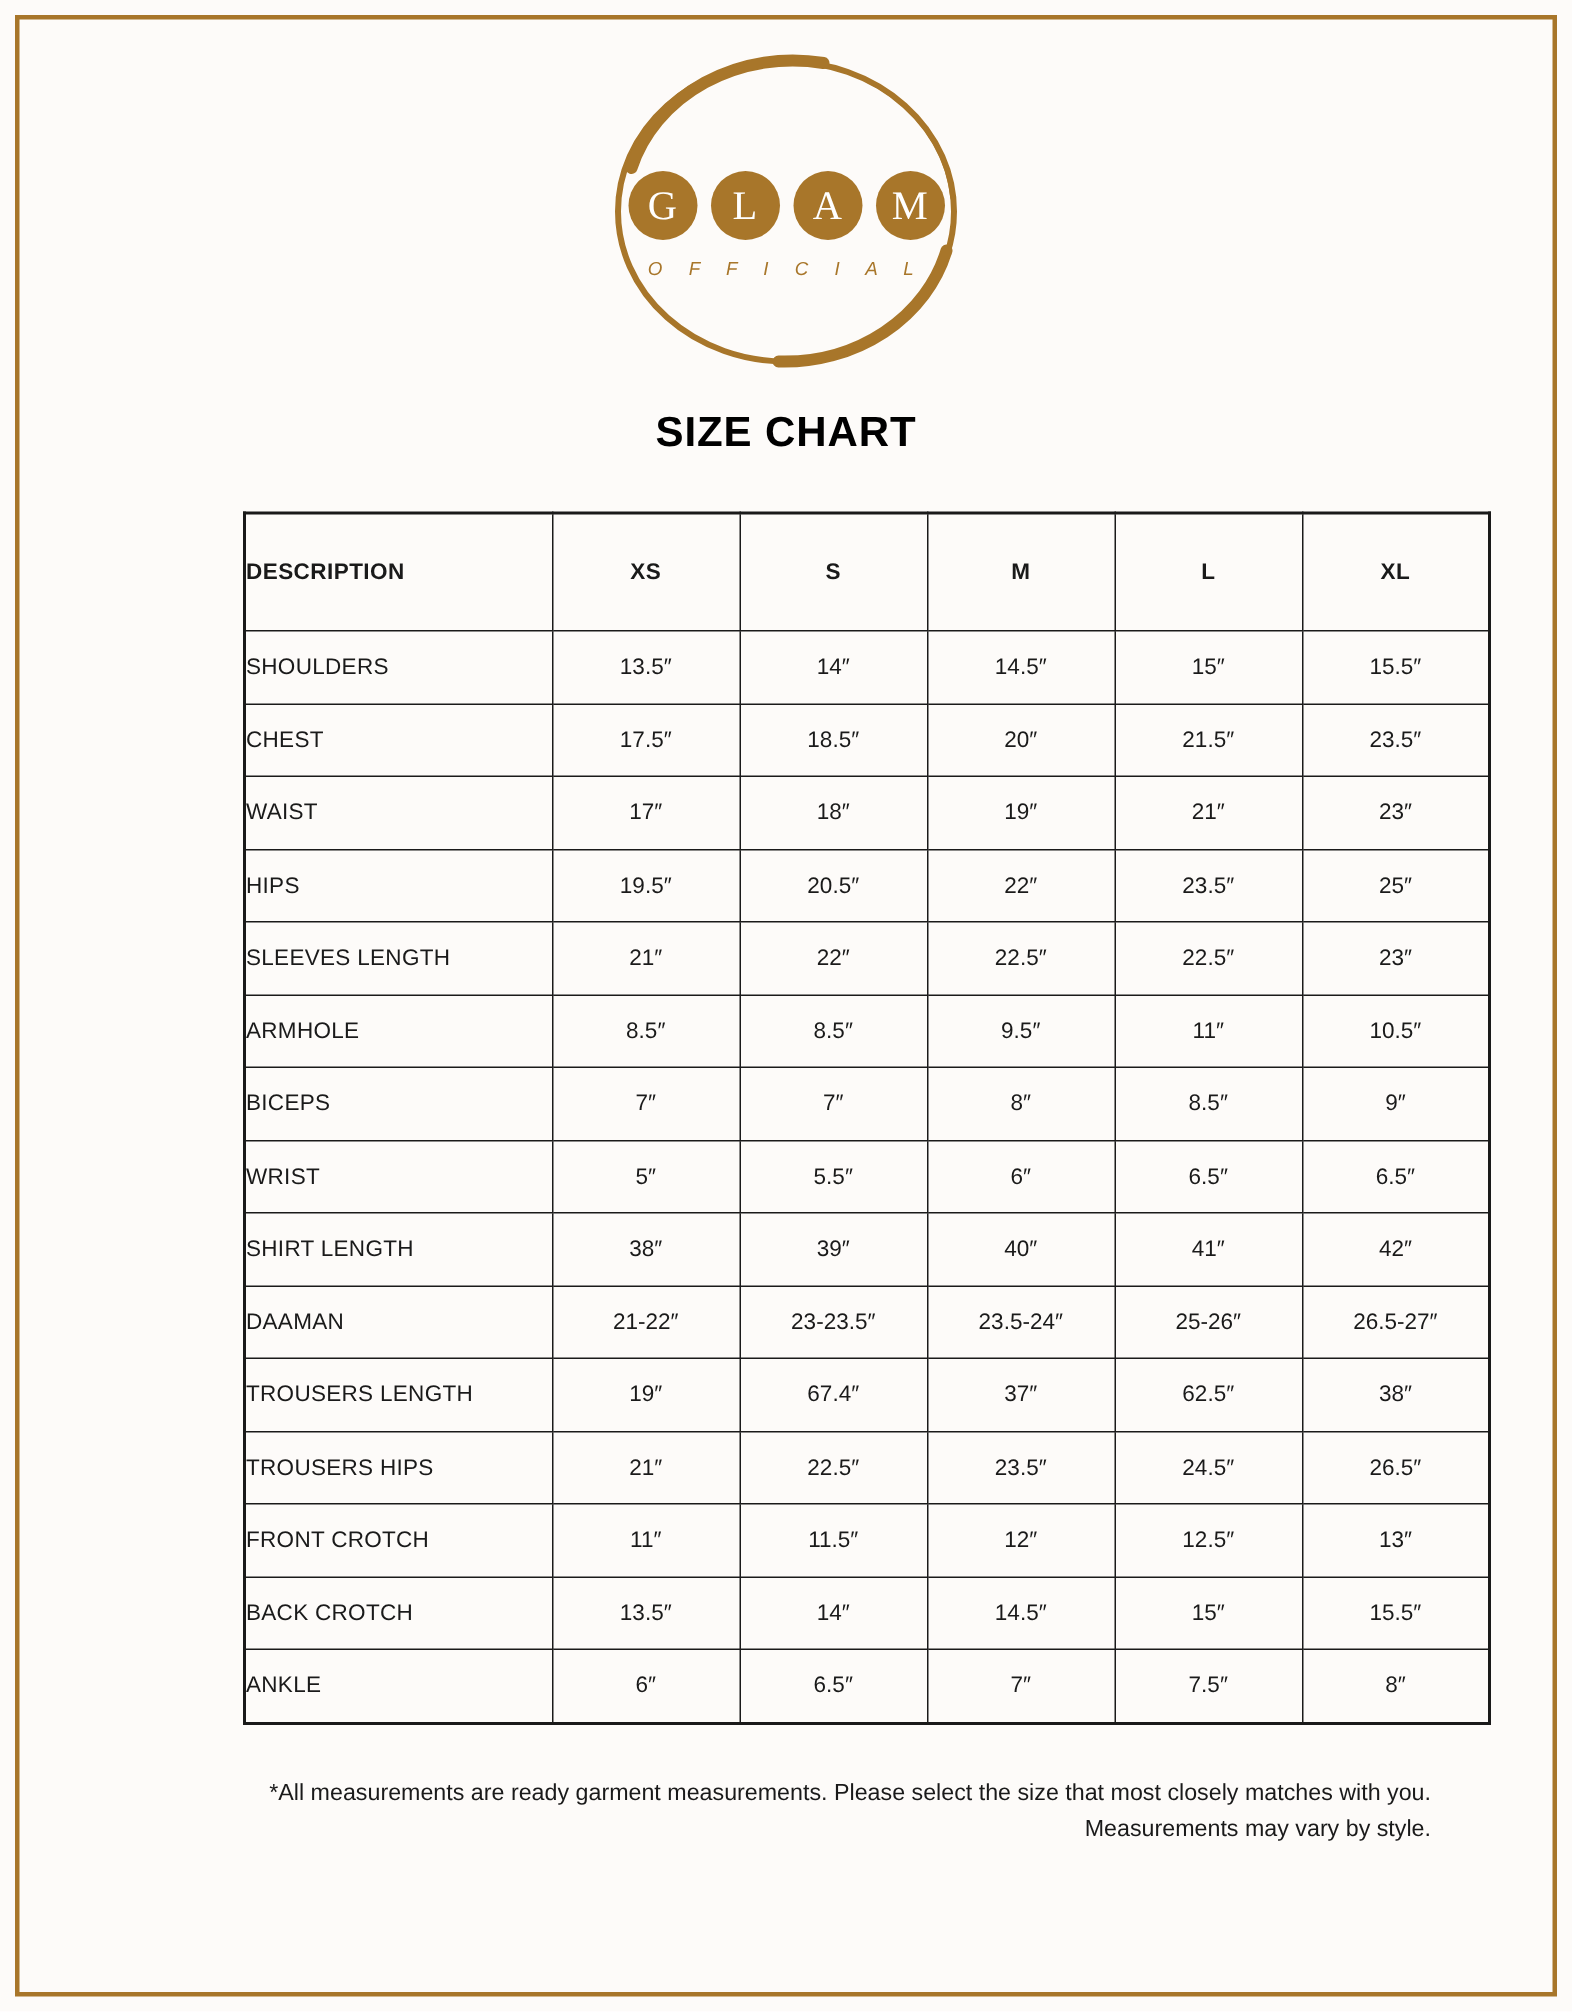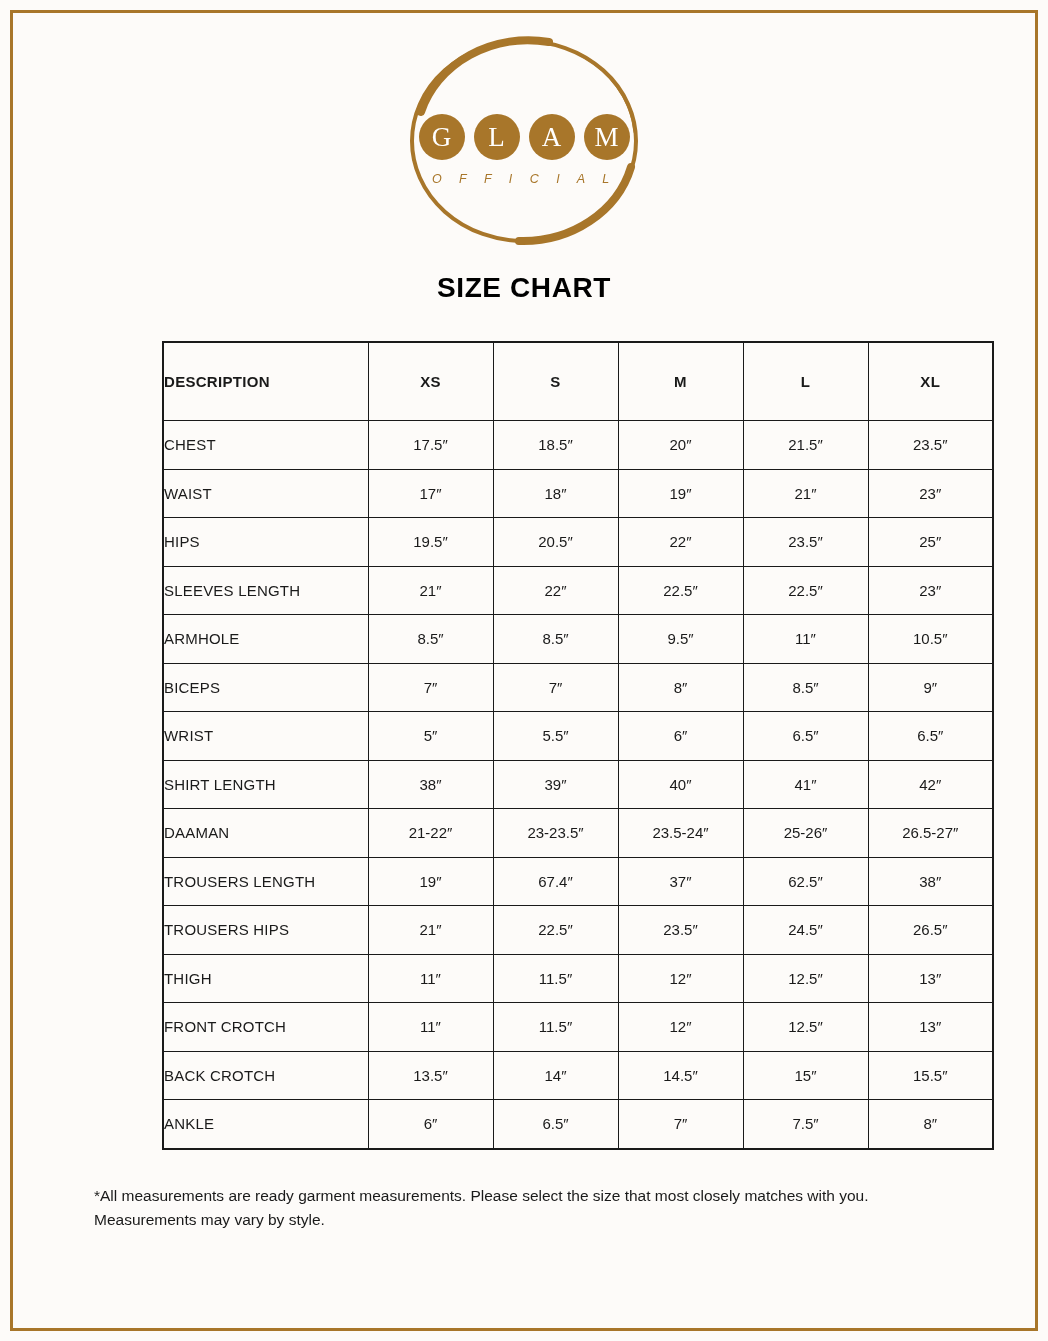--- a/index.html
+++ b/index.html
@@ -142,21 +142,21 @@
     text-align: center;
     font-size: 15px;
   }
   col.c-desc { width: 205px; }
   col.c-size { width: 125px; }
 
   
   .footnote {
     margin: 34px auto 0 auto;
     width: 860px;
-    text-align: left;
+    text-align: right;
     font-size: 15.5px;
     line-height: 1.55;
     color: #1a1a1a;
   }
 </style>
 </head>
 <body>
 
 <div class="page">
   <div class="page-border"></div>
@@ -197,20 +197,28 @@
             <th class="desc-head">DESCRIPTION</th>
             <th>XS</th>
             <th>S</th>
             <th>M</th>
             <th>L</th>
             <th>XL</th>
           </tr>
         </thead>
         <tbody>
           <tr>
+            <td class="desc-cell">SHOULDERS</td>
+            <td class="val-cell">13.5″</td>
+            <td class="val-cell">14″</td>
+            <td class="val-cell">14.5″</td>
+            <td class="val-cell">15″</td>
+            <td class="val-cell">15.5″</td>
+          </tr>
+          <tr>
             <td class="desc-cell">CHEST</td>
             <td class="val-cell">17.5″</td>
             <td class="val-cell">18.5″</td>
             <td class="val-cell">20″</td>
             <td class="val-cell">21.5″</td>
             <td class="val-cell">23.5″</td>
           </tr>
           <tr>
             <td class="desc-cell">WAIST</td>
             <td class="val-cell">17″</td>
@@ -285,28 +293,20 @@
           </tr>
           <tr>
             <td class="desc-cell">TROUSERS HIPS</td>
             <td class="val-cell">21″</td>
             <td class="val-cell">22.5″</td>
             <td class="val-cell">23.5″</td>
             <td class="val-cell">24.5″</td>
             <td class="val-cell">26.5″</td>
           </tr>
           <tr>
-            <td class="desc-cell">THIGH</td>
-            <td class="val-cell">11″</td>
-            <td class="val-cell">11.5″</td>
-            <td class="val-cell">12″</td>
-            <td class="val-cell">12.5″</td>
-            <td class="val-cell">13″</td>
-          </tr>
-          <tr>
             <td class="desc-cell">FRONT CROTCH</td>
             <td class="val-cell">11″</td>
             <td class="val-cell">11.5″</td>
             <td class="val-cell">12″</td>
             <td class="val-cell">12.5″</td>
             <td class="val-cell">13″</td>
           </tr>
           <tr>
             <td class="desc-cell">BACK CROTCH</td>
             <td class="val-cell">13.5″</td>

